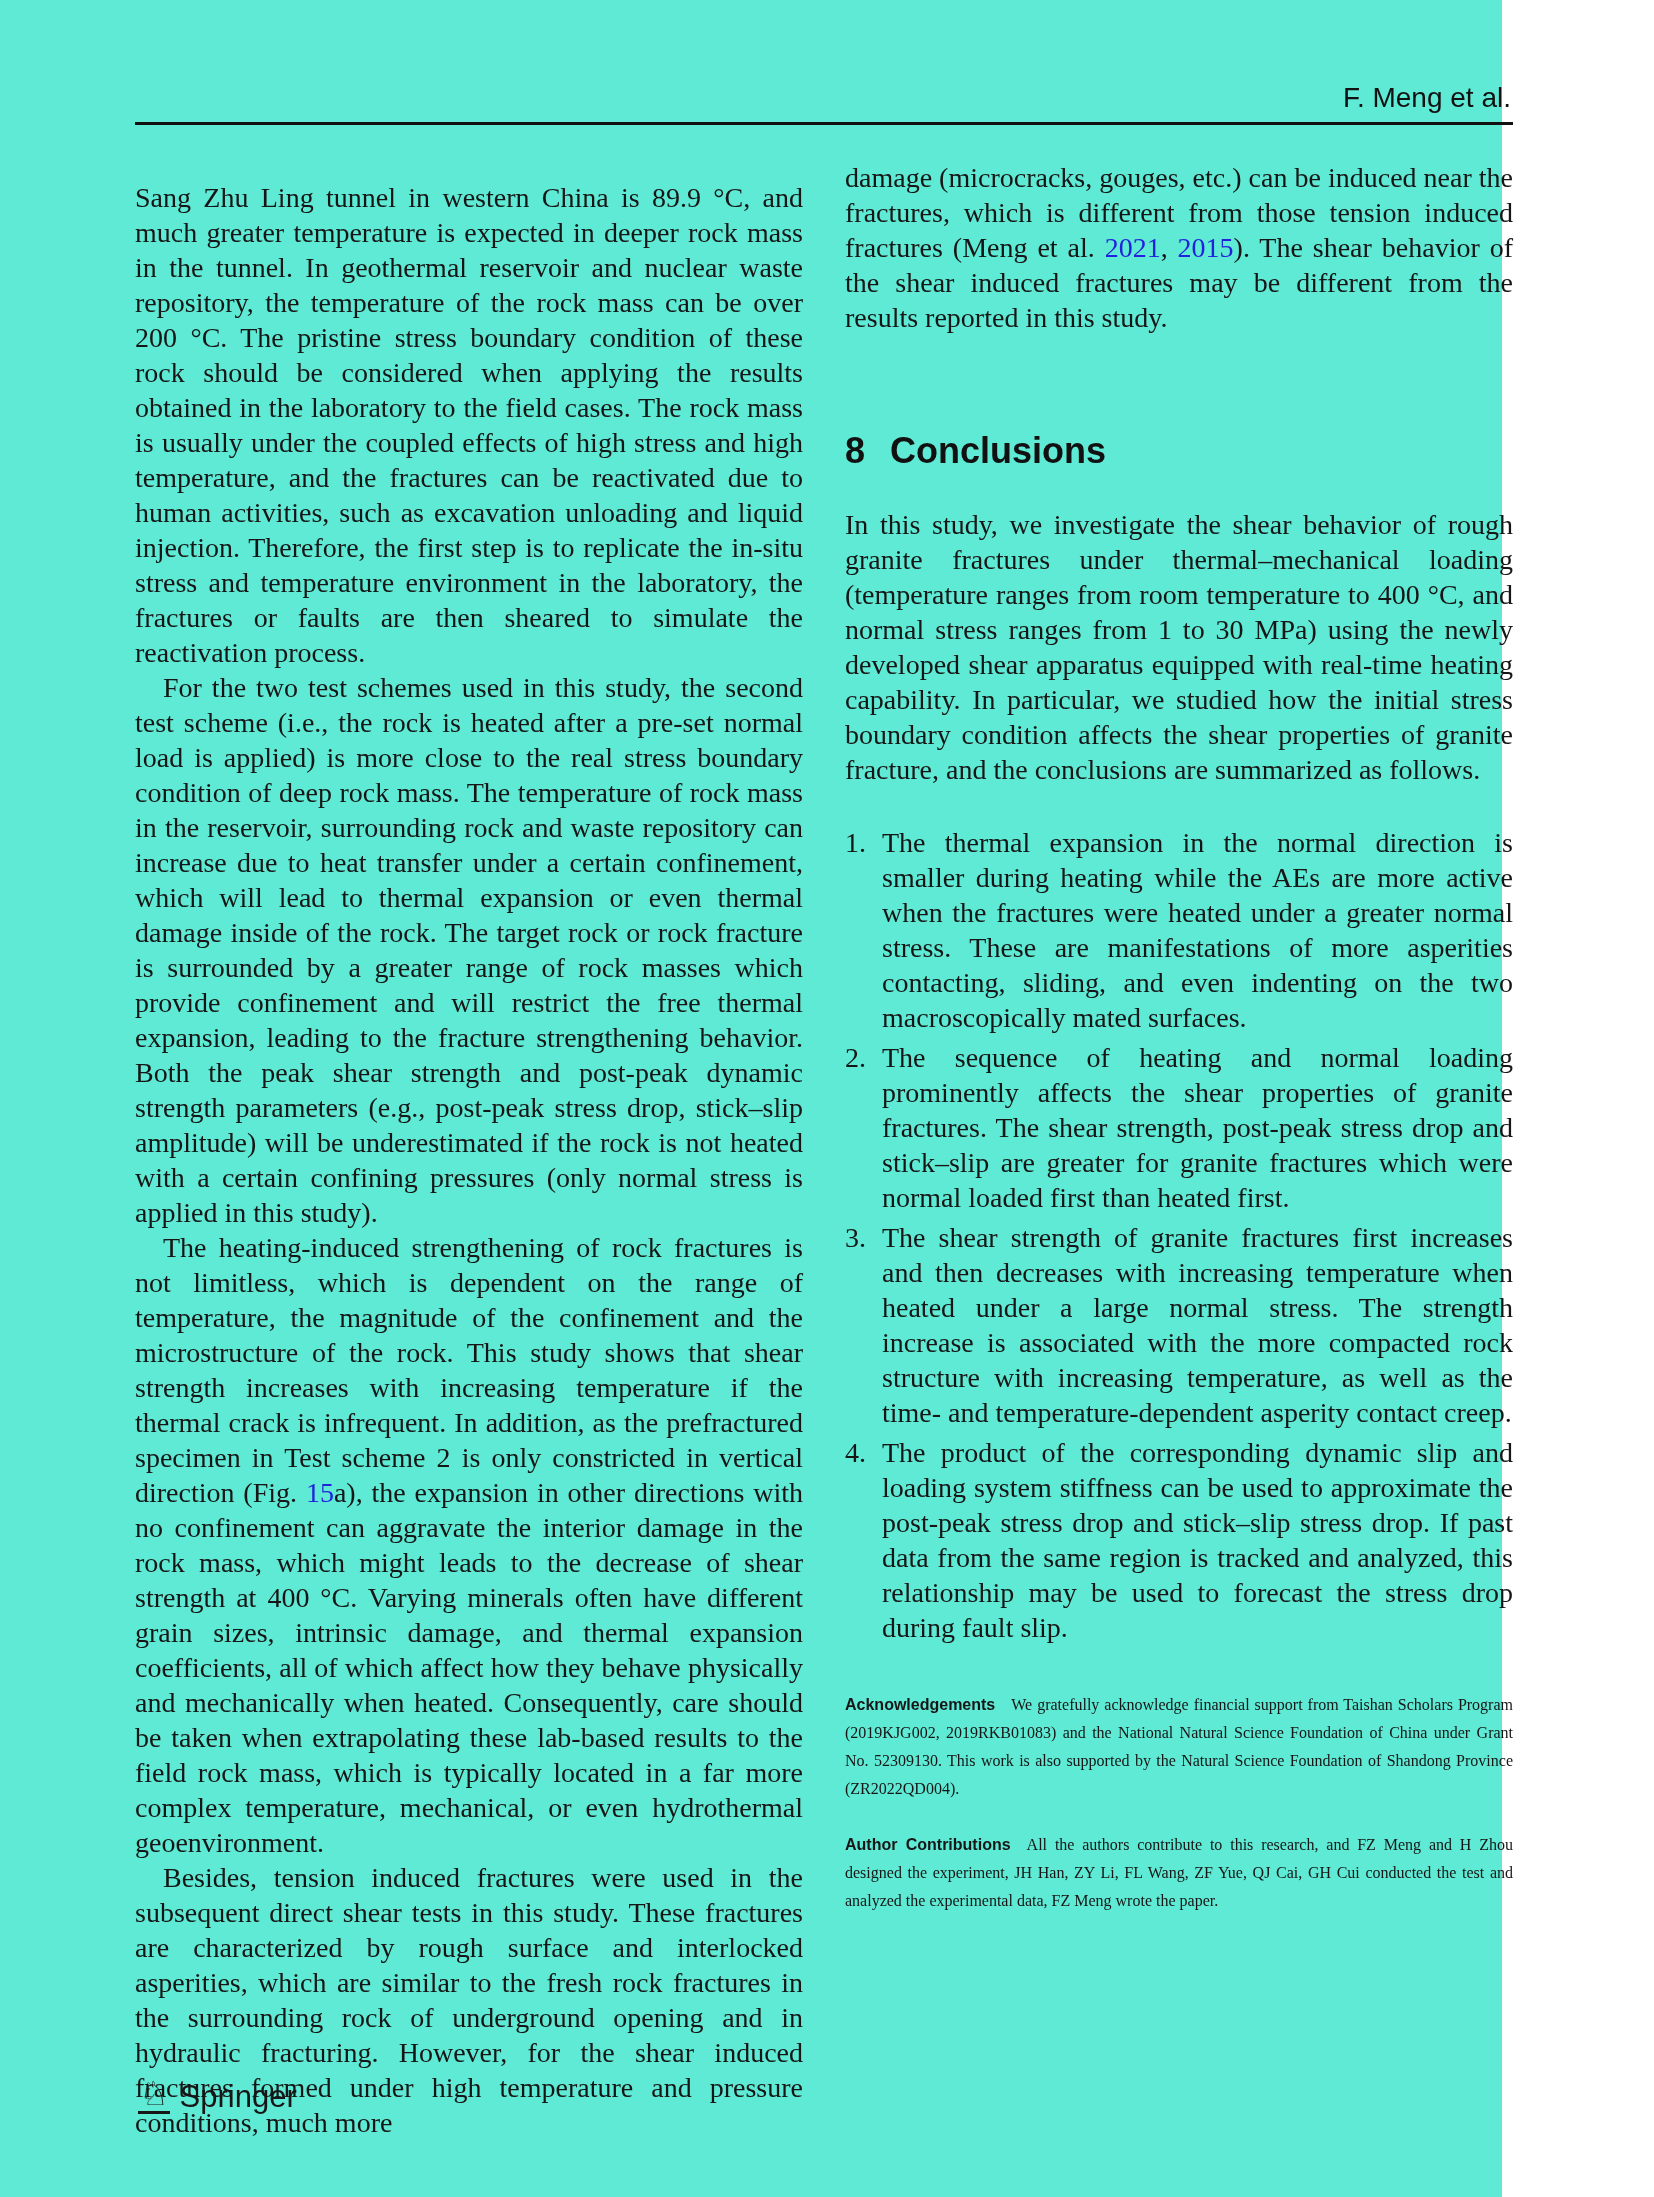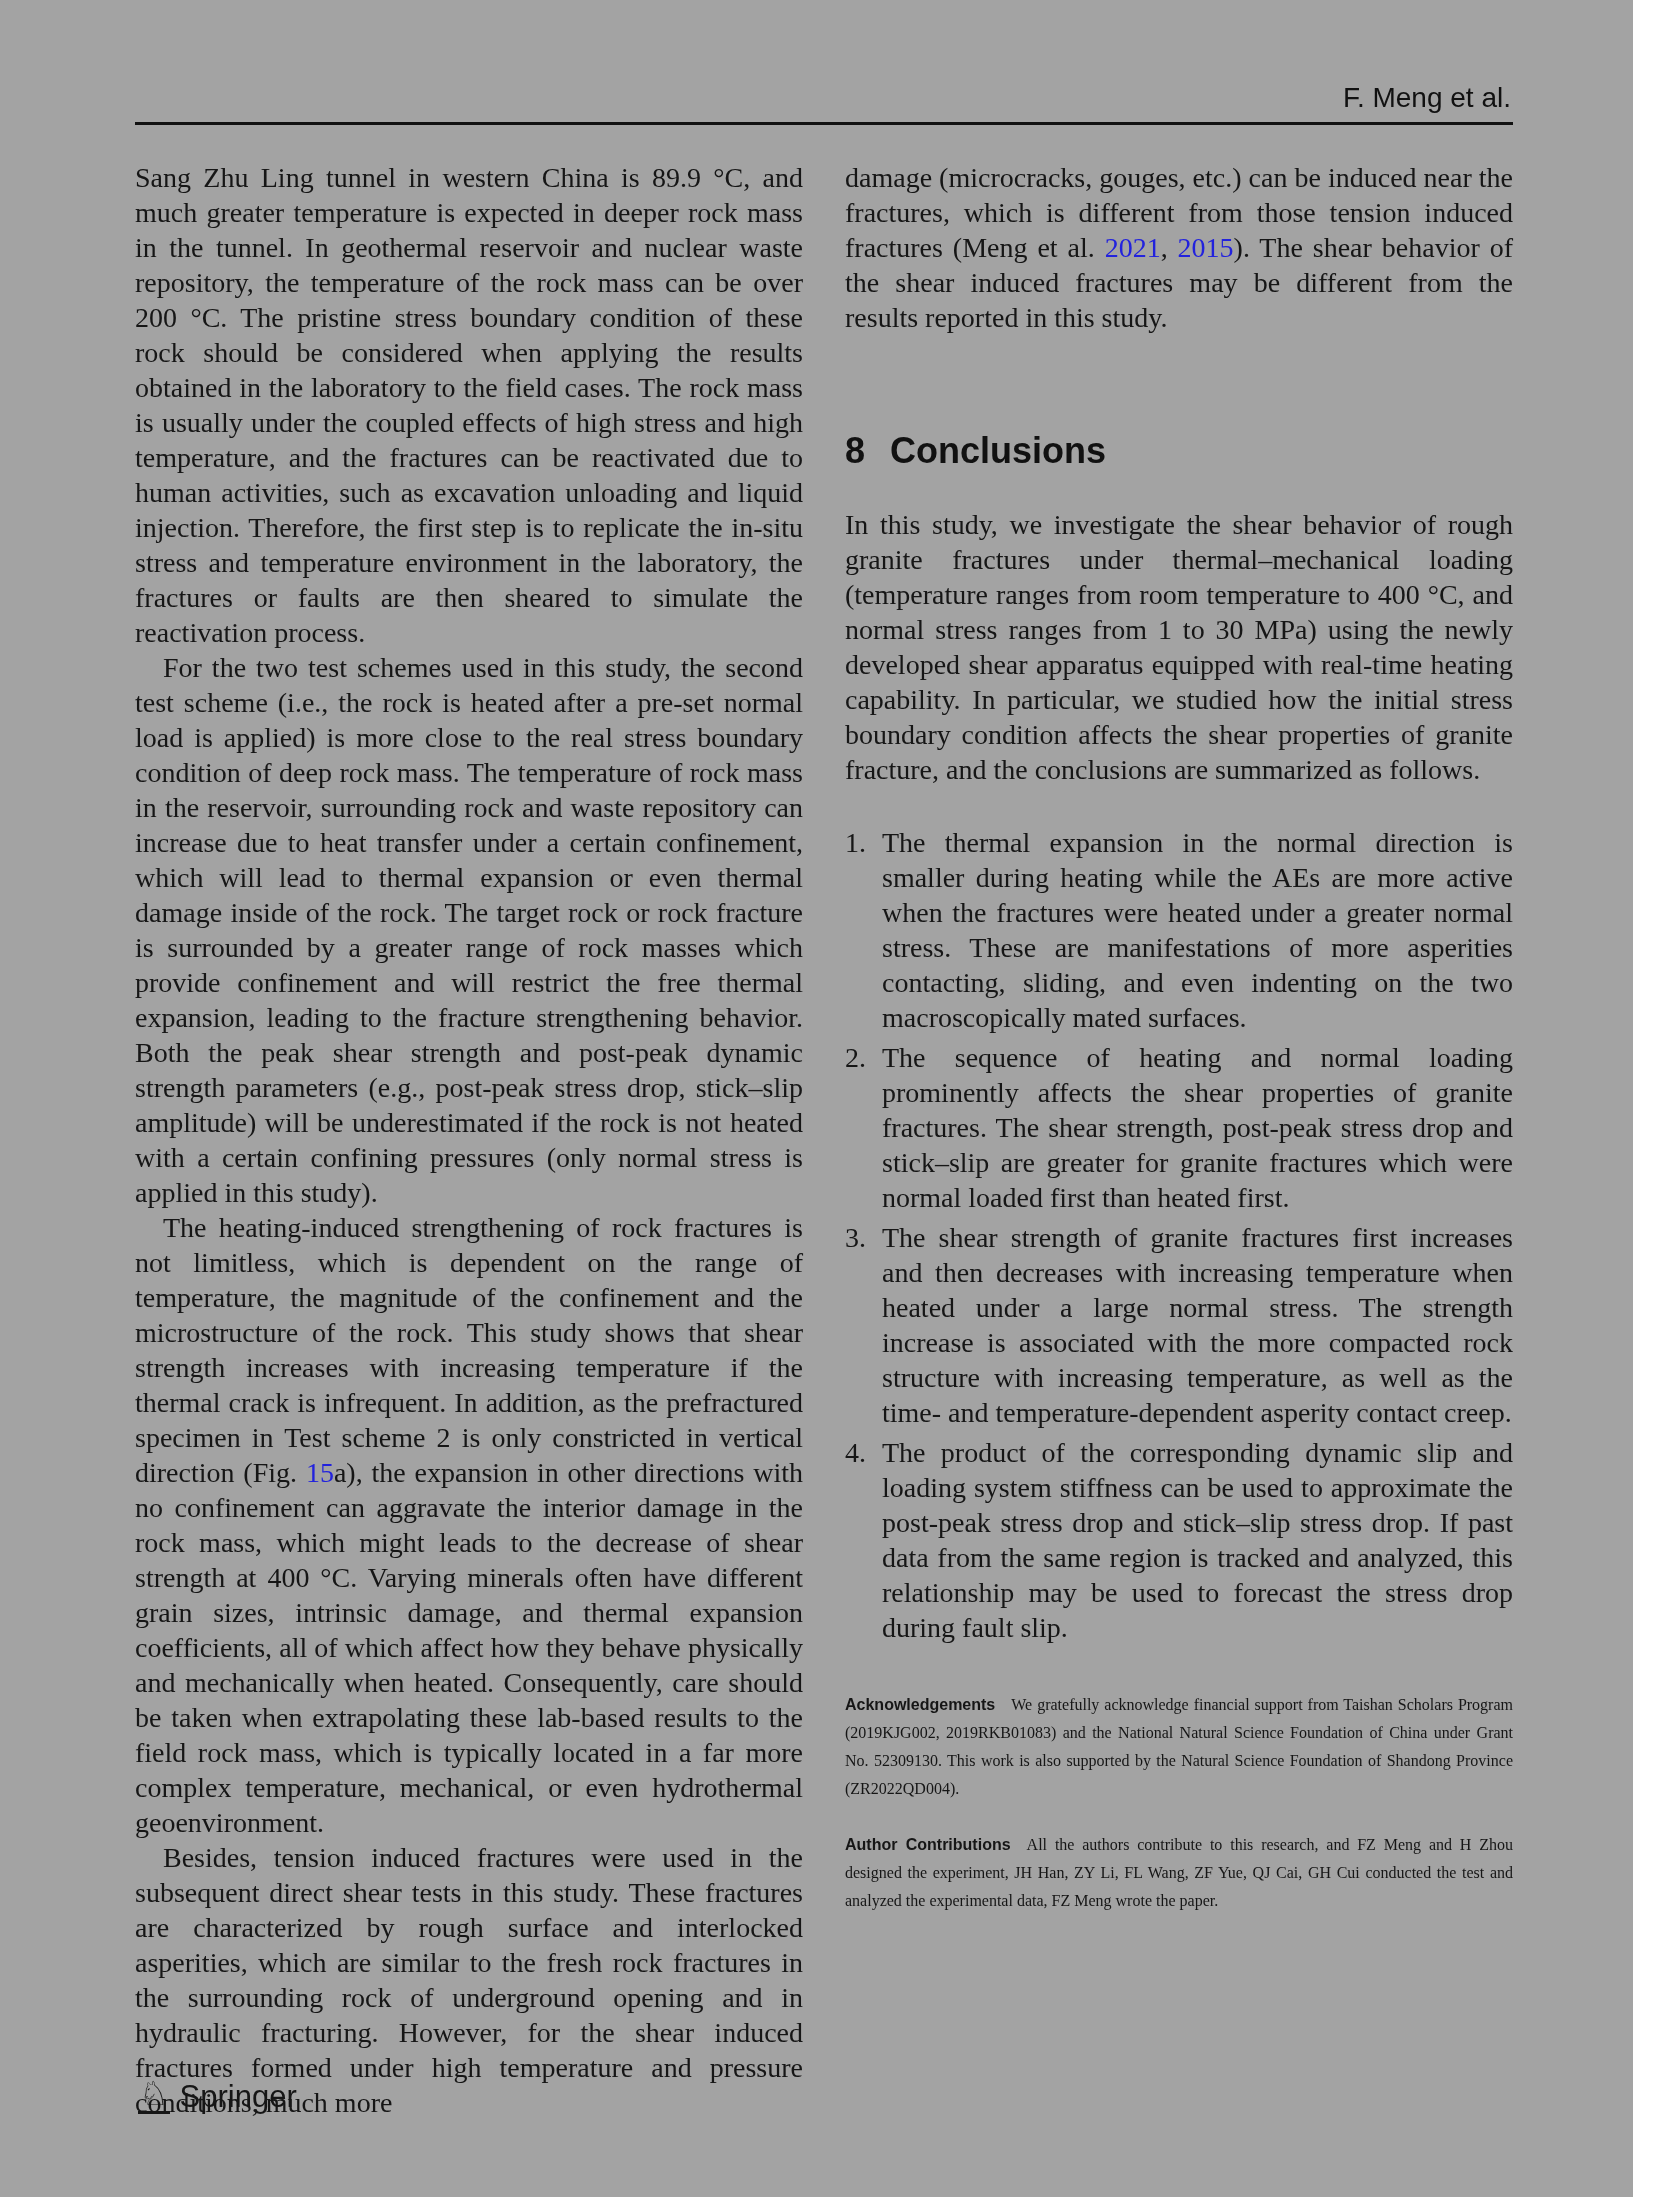--- a/index.html
+++ b/index.html
@@ -3,22 +3,22 @@
 <meta charset="utf-8">
 <style>
   html, body {
     margin: 0; padding: 0;
     width: 1654px; height: 2197px;
     background: #ffffff;
     overflow: hidden;
   }
   .page {
     position: absolute; left: 0; top: 0;
-    width: 1633px; height: 2197px;
-    background: #a3a3a3;
+    width: 1502px; height: 2197px;
+    background: #5eead4;
     color: #161616;
     font-family: "Liberation Serif", serif;
   }
   .content {
     position: absolute; left: 135px; top: 0;
     width: 1378px; height: 2197px;
   }
   .running-head {
     position: absolute; top: 82px; right: 2px;
     font-family: "Liberation Sans", sans-serif;
@@ -27,21 +27,21 @@
   }
   .head-rule {
     position: absolute; top: 122px; left: 0;
     width: 100%; height: 3px;
     background: #111111;
   }
   .col {
     position: absolute; top: 160px;
     width: 668px;
   }
-  .col-left  { left: 0; }
+  .col-left  { left: 0; margin-top: 20px; }
   .col-right { left: 710px; }
 
   p.body-par {
     margin: 0;
     font-size: 28px; line-height: 35px;
     text-align: justify;
     color: #161616;
   }
   p.body-par.indent { text-indent: 28px; }
 

